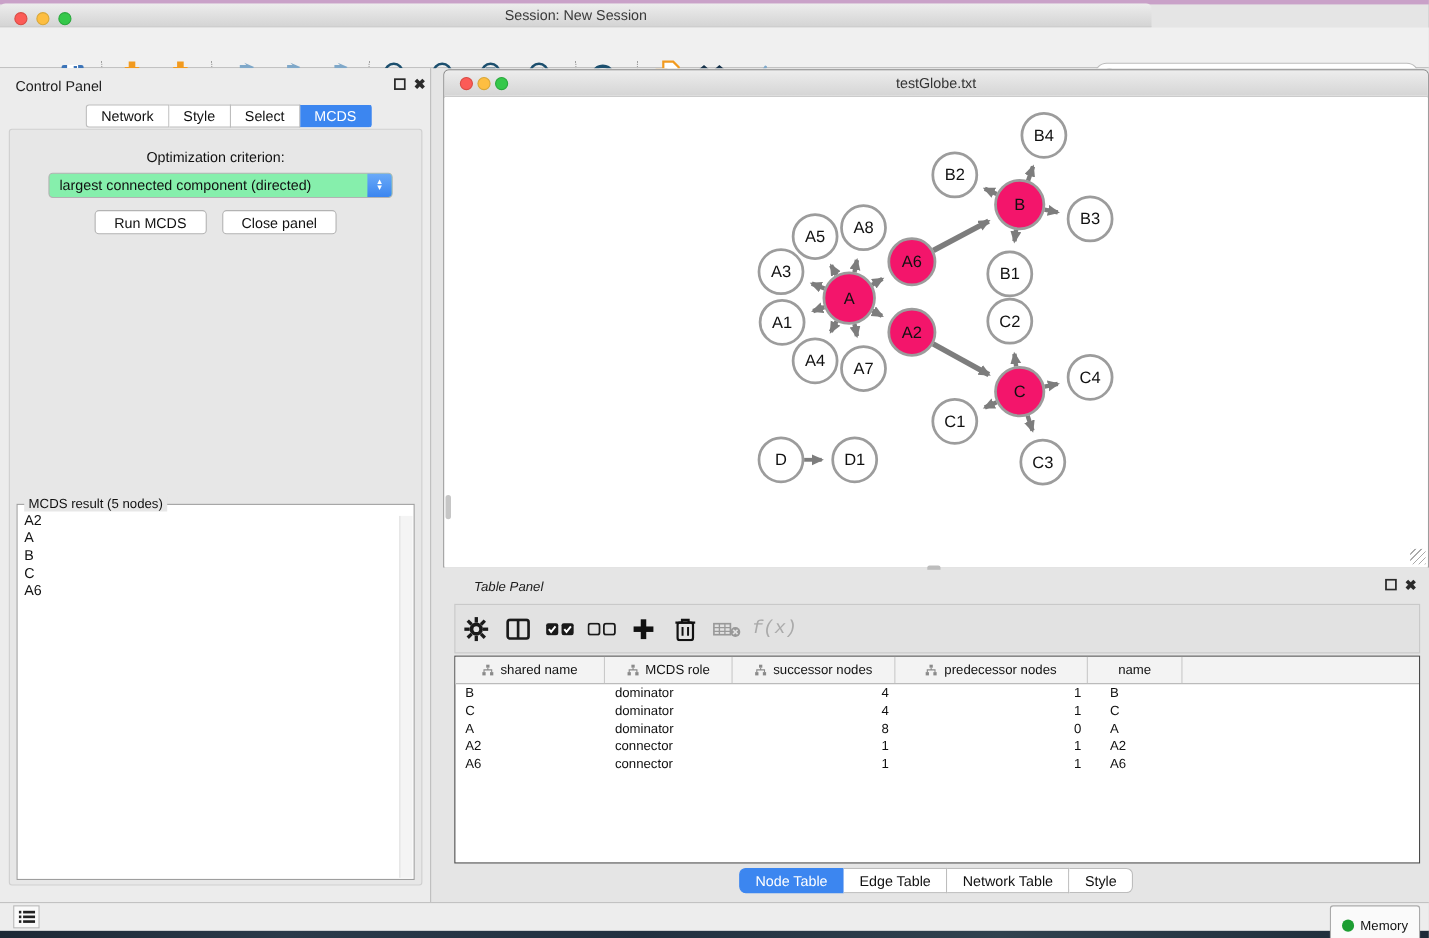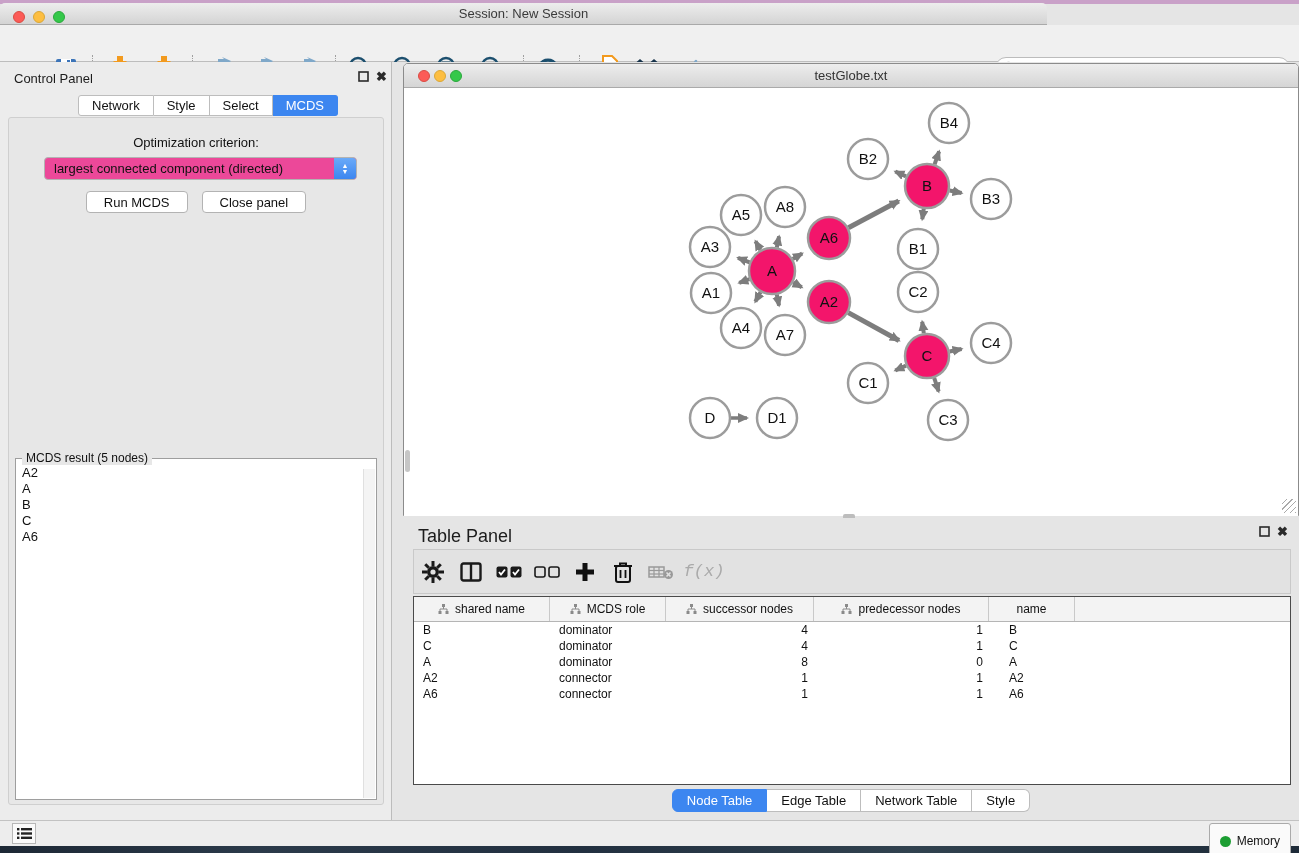--- a/index.html
+++ b/index.html
@@ -43,21 +43,21 @@
   .cp-tabs { position:absolute; left:78px; top:33px; display:flex; }
   .cp-tab { height:21px; padding:0 13px; font-size:13px; color:#111; background:#fff;
     border:1px solid #bdbdbd; border-left:none; display:flex; align-items:center; }
   .cp-tab:first-child { border-left:1px solid #bdbdbd; border-radius:3px 0 0 3px; }
   .cp-tab:last-child { border-radius:0 3px 3px 0; }
   .cp-tab.sel { background:#3c86f0; border-color:#3c86f0; color:#fff; }
   .cp-inner { position:absolute; left:8px; top:55px; width:376px; height:688px;
     background:#e7e7e7; border:1px solid #cfcfcf; border-radius:3px; }
   .opt-label { position:absolute; left:0; right:0; top:17px; text-align:center;
     font-size:13px; color:#111; }
-  .dropdown { position:absolute; left:35px; top:39px; width:313px; height:23px; background:#ec4899;
+  .dropdown { position:absolute; left:35px; top:39px; width:313px; height:23px; background:#86efac;
     border:1px solid #b3b3b3; border-radius:4px; display:flex; align-items:center; }
   .dropdown .dd-text { flex:1; font-size:13px; color:#111; padding-left:9px; white-space:nowrap; }
   .dd-step { width:22px; height:21px; margin-right:0; border-radius:0 3px 3px 0;
     background:linear-gradient(#6aaaf8,#3c86f0); display:flex; flex-direction:column;
     align-items:center; justify-content:center; color:#fff; font-size:7px; line-height:6px; }
   .btnrow { position:absolute; left:0; right:0; top:73px; display:flex; justify-content:center; gap:14px; }
   .pushbtn { height:22px; padding:0 17px; background:#fff; border:1px solid #b3b3b3;
     border-radius:4px; font-size:13px; color:#111; display:flex; align-items:center; }
   .fieldset { position:absolute; left:6px; top:340px; width:362px; height:342px;
     border:1px solid #9e9e9e; background:#fff; }
@@ -83,21 +83,21 @@
   .net-grip { position:absolute; right:2px; bottom:2px; width:14px; height:14px;
     background:repeating-linear-gradient(135deg, transparent 0 3px, #aaa 3px 4px); }
   .net-vthumb { position:absolute; left:1px; top:361px; width:5px; height:22px;
     background:#c6c6c6; border-radius:3px; }
   .divider-thumb { position:absolute; left:843px; top:514px; width:12px; height:6px;
     background:#bdbdbd; border-radius:2px; }
   .graph-label { font-size:15px; fill:#111; }
 
   
   .tp { position:absolute; left:403px; top:518px; width:896px; height:302px; background:#e5e5e5; }
-  .tp-title { position:absolute; left:15px; top:8px; font-size:18px; color:#1c1c1c; }
+  .tp-title { position:absolute; left:28px; top:8px; font-size:12px; color:#1c1c1c;font-style:italic; }
   .tp-float { left:855px; top:7px; } .tp-close { left:873px; top:7px; }
   .tp-toolbar { position:absolute; left:10px; top:31px; width:878px; height:45px;
     background:#e2e2e2; border:1px solid #c9c9c9; display:flex; align-items:center; }
   .tp-tbtn { width:38px; height:32px; display:flex; align-items:center; justify-content:center; }
   .fx { font-family:Liberation Mono, monospace; font-style:italic; font-size:17px; color:#aaa; }
   .dtable { position:absolute; left:10px; top:78px; width:878px; height:189px;
     background:#fff; border:1px solid #4a4a4a; overflow:hidden; }
   .thead { display:flex; height:25px; background:#f3f3f3; border-bottom:1px solid #b5b5b5; }
   .th { display:flex; align-items:center; justify-content:center; gap:6px; font-size:12px;
     color:#111; border-right:1px solid #c9c9c9; }

